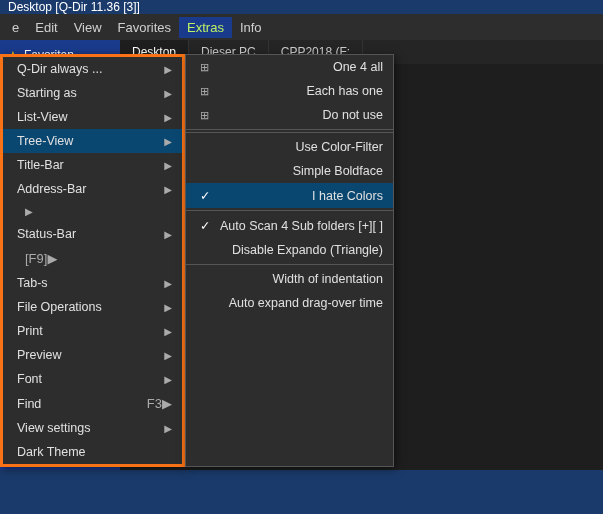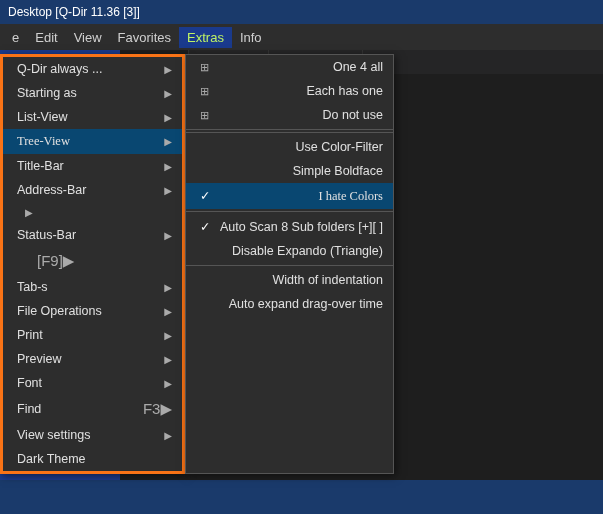--- a/index.html
+++ b/index.html
@@ -12,21 +12,21 @@
       background: #1a3a6b;
       position: relative;
     }
 
     
     .title-bar {
       background: #1a3a6b;
       color: #fff;
       padding: 4px 8px;
       font-size: 12px;
-      height: 24px;
+      height: 14px;
       display: flex;
       align-items: center;
     }
 
     
     .menu-bar {
       background: #2d2d2d;
       color: #fff;
       display: flex;
       align-items: center;
@@ -143,31 +143,30 @@
       padding: 5px 10px 5px 14px;
       cursor: pointer;
       display: flex;
       align-items: center;
       justify-content: space-between;
       font-size: 12.5px;
       white-space: nowrap;
     }
     .menu-item.highlighted {
       background: #094771;
-      font-family: Liberation Serif, serif;
     }
     .menu-item .arrow {
       color: #aaa;
       font-size: 10px;
       margin-left: 8px;
     }
     .menu-item .shortcut {
       color: #aaa;
-      font-size: 15px;
-      margin-left: 20px;
+      font-size: 13px;
+      margin-left: 8px;
     }
     .menu-separator {
       height: 1px;
       background: #555;
       margin: 2px 0;
     }
 
     
     .submenu-tree {
       background: #2d2d2d;
@@ -374,21 +373,21 @@
       <span class="menu-item-prefix"> </span>
       <span>Simple Boldface</span>
     </div>
     <div class="menu-item highlighted">
       <span class="menu-item-check">✓</span>
       <span>I hate Colors</span>
     </div>
     <div class="menu-separator"></div>
     <div class="menu-item">
       <span class="menu-item-check">✓</span>
-      <span>Auto Scan 8 Sub folders  [+][ ]</span>
+      <span>Auto Scan 4 Sub folders  [+][ ]</span>
     </div>
     <div class="menu-item">
       <span class="menu-item-prefix"> </span>
       <span>Disable Expando (Triangle)</span>
     </div>
     <div class="menu-separator"></div>
     <div class="menu-item">
       <span class="menu-item-prefix"> </span>
       <span>Width of indentation</span>
     </div>

